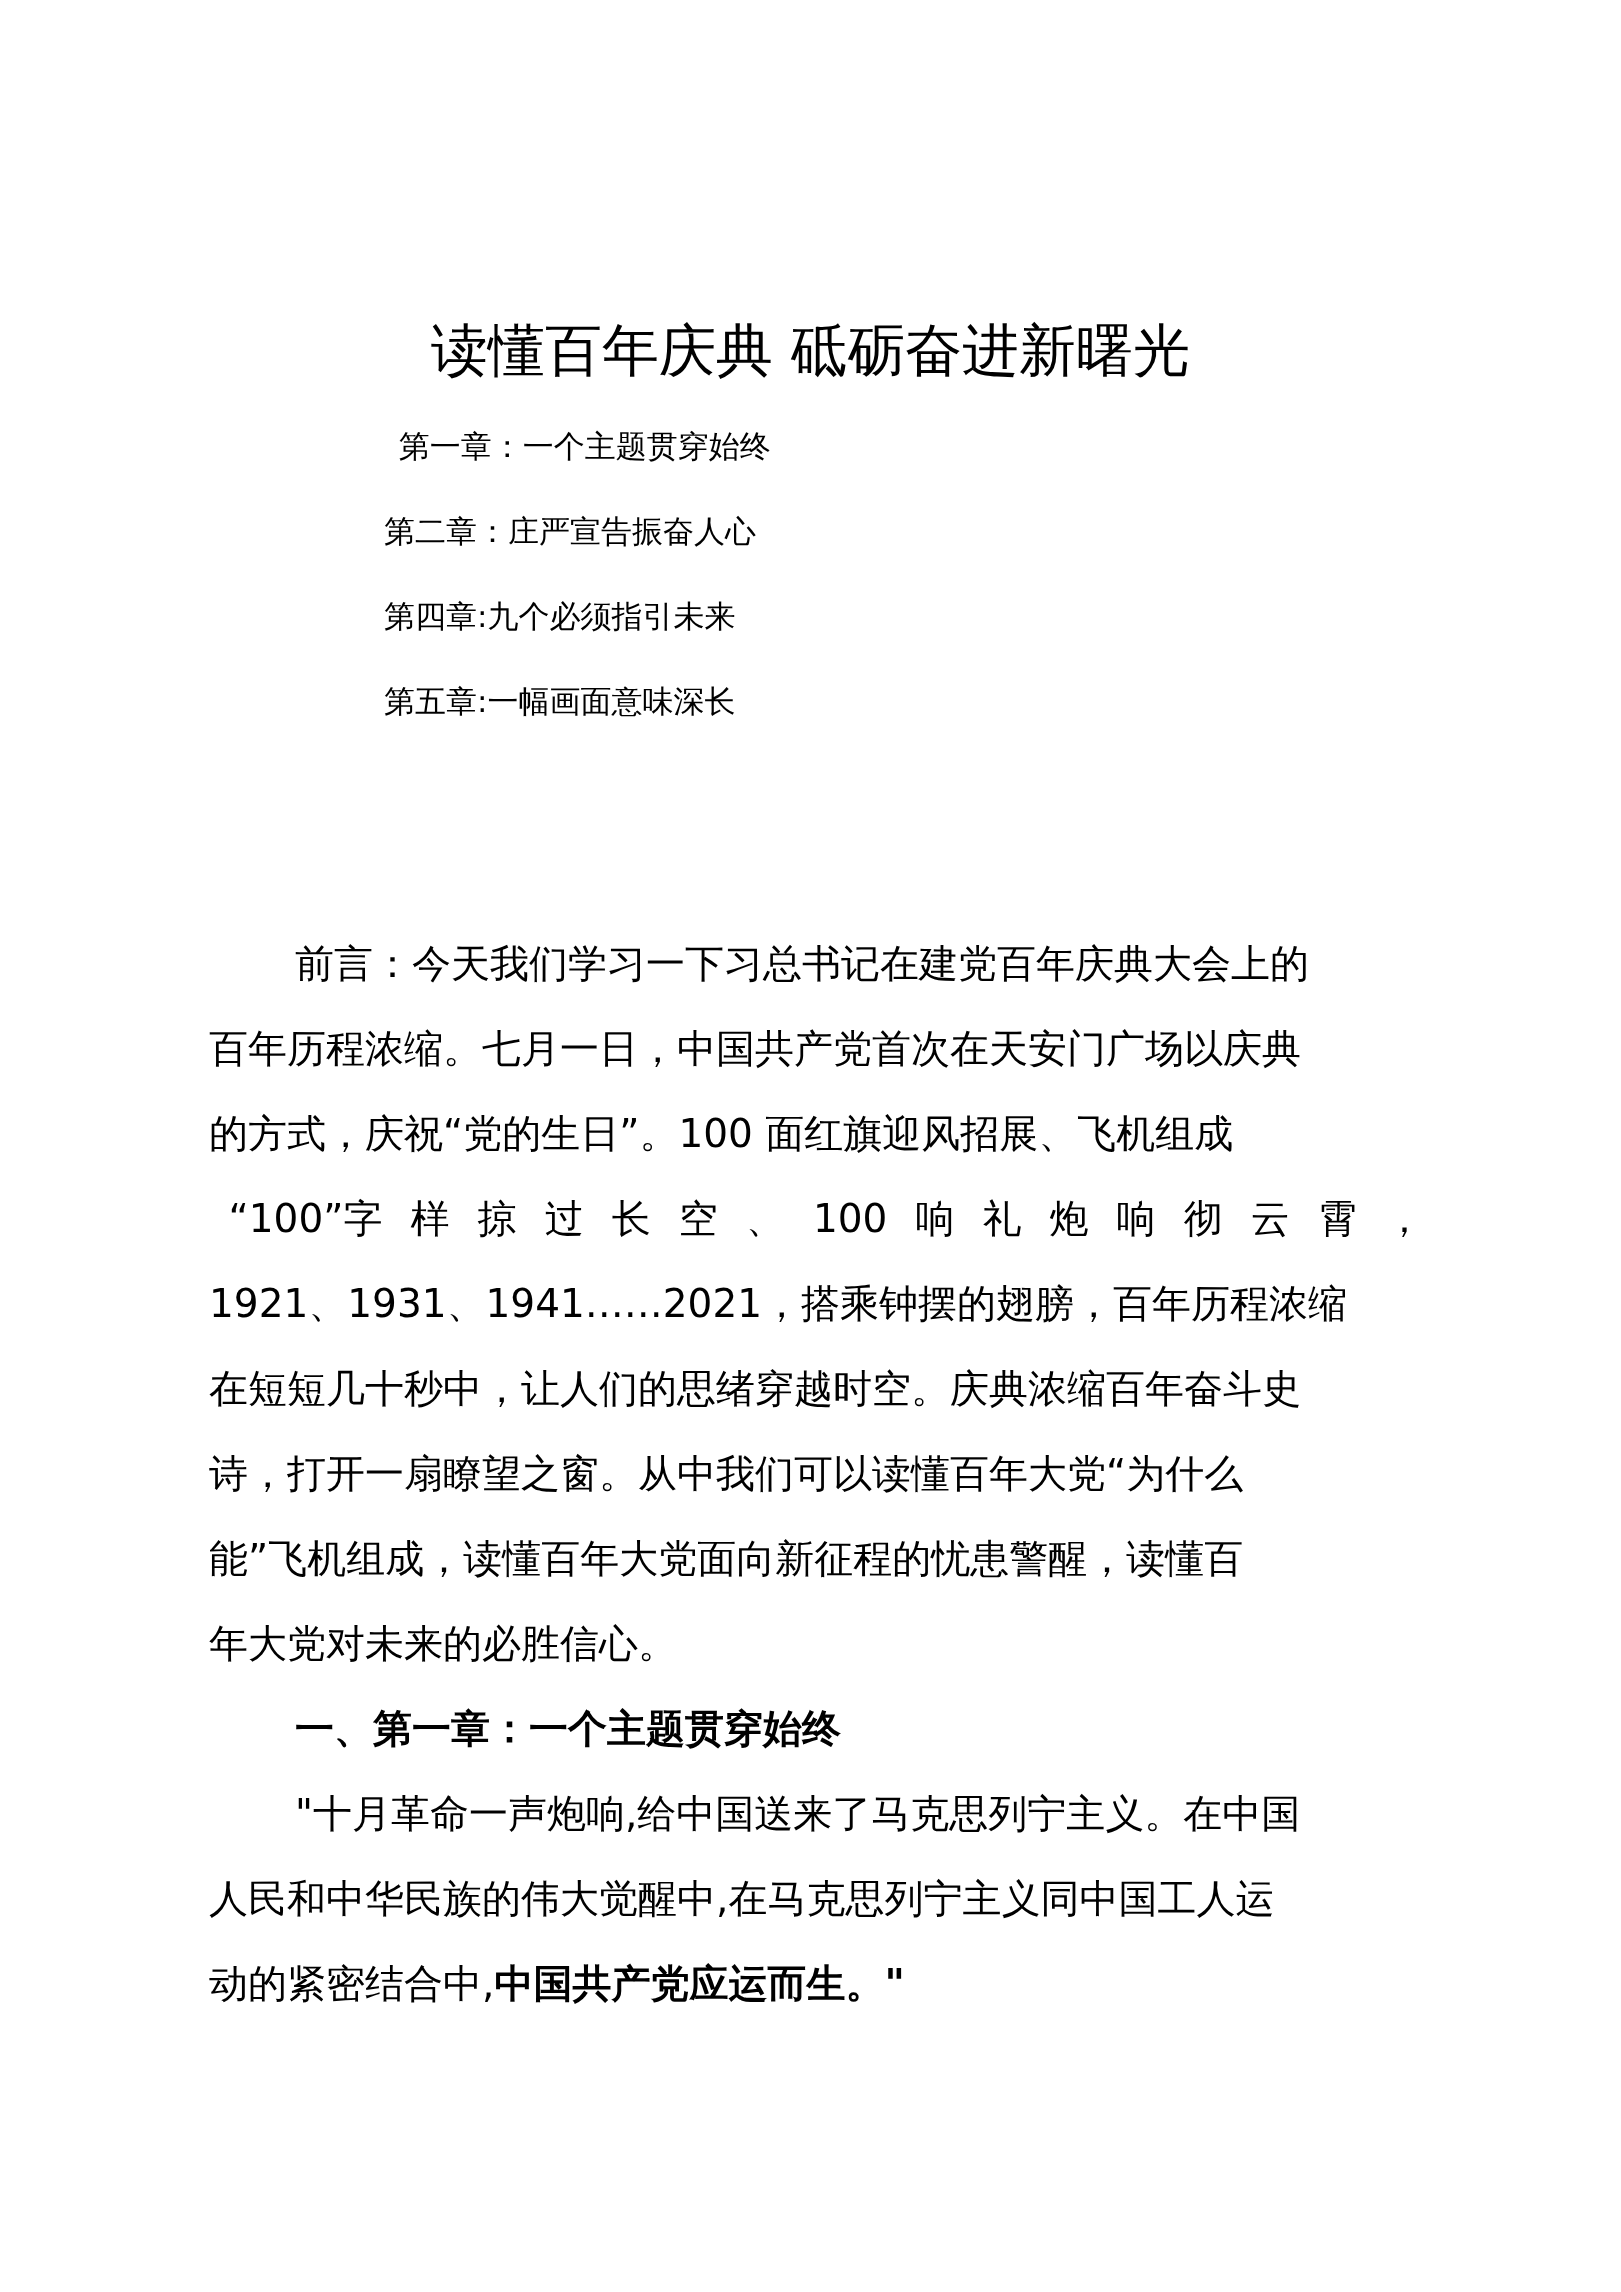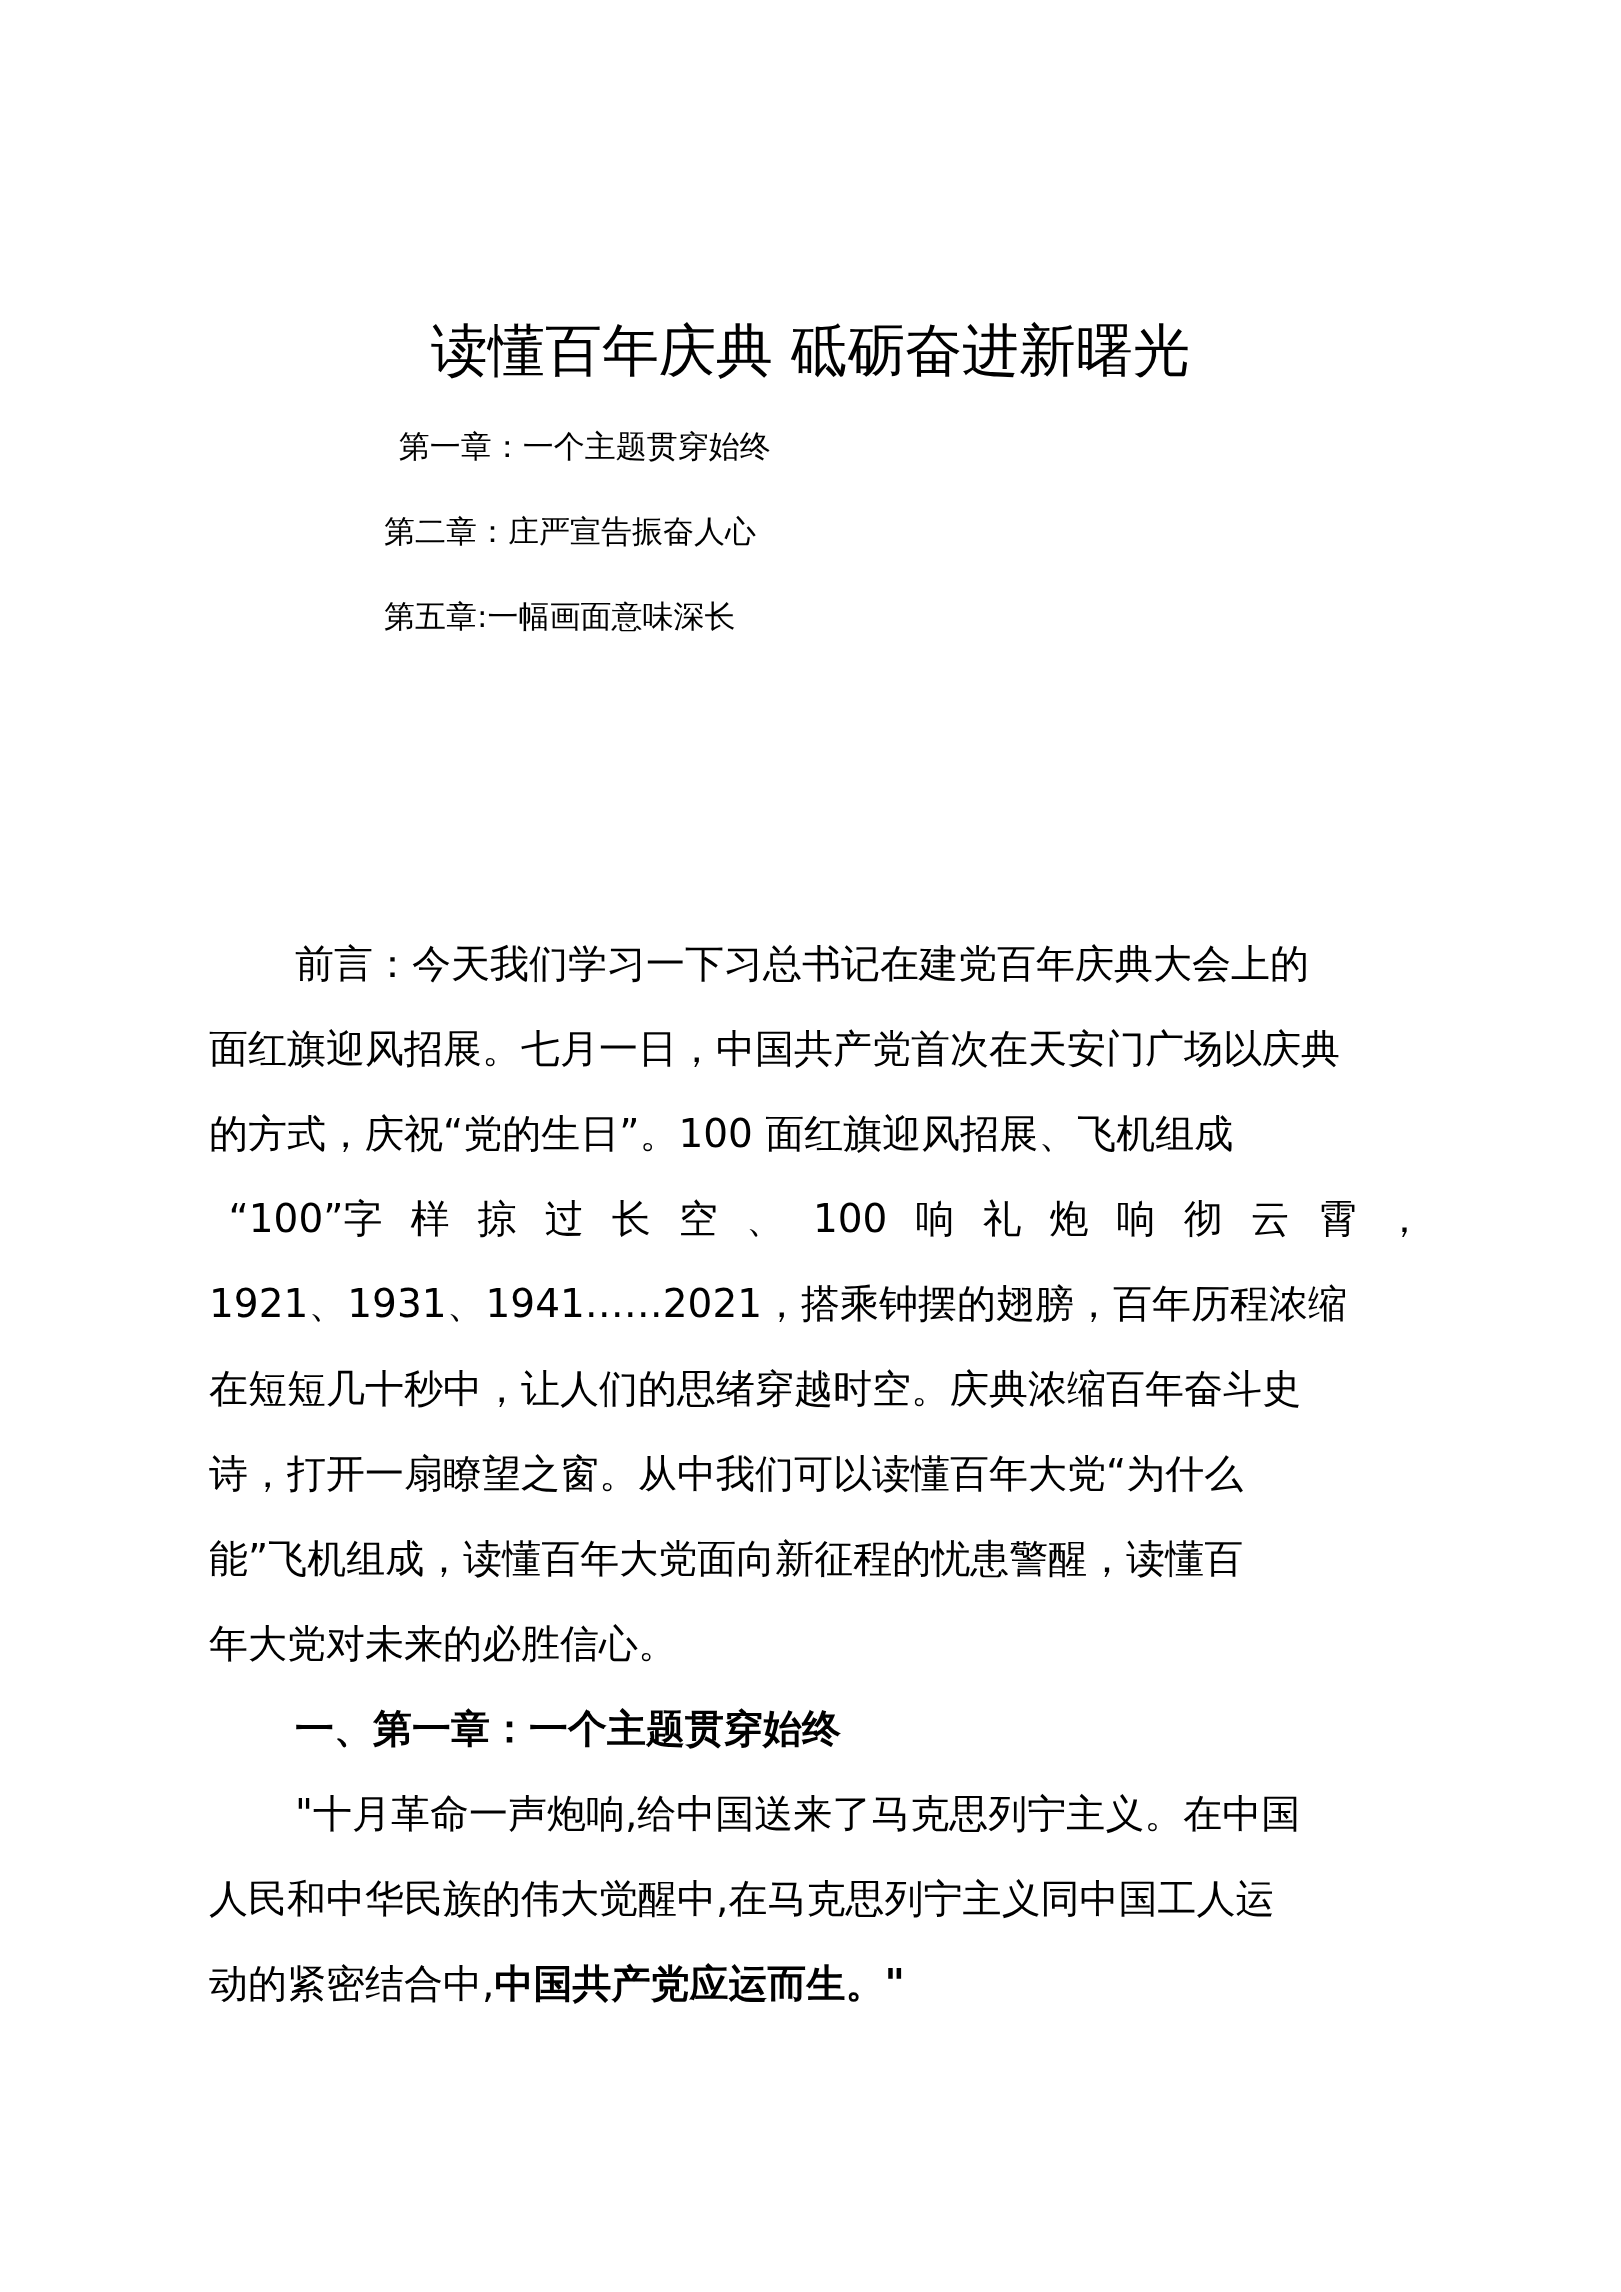--- a/index.html
+++ b/index.html
@@ -21,27 +21,28 @@
 </head>
 <body>
 
 <div class="page">
 
   <div class="title">读懂百年庆典 砥砺奋进新曙光</div>
 
   <div class="toc">
     <div class="toc-item first">第一章：一个主题贯穿始终</div>
     <div class="toc-item">第二章：庄严宣告振奋人心</div>
+    <div class="toc-item">第四章:九个必须指引未来</div>
     <div class="toc-item">第五章:一幅画面意味深长</div>
   </div>
 
   <div class="body">
     <div class="para">
       <span class="line spread" style="padding-left:86px;">前言：今天我们学习一下习总书记在建党百年庆典大会上的</span>
-      <span class="line spread">面红旗迎风招展。七月一日，中国共产党首次在天安门广场以庆典</span>
+      <span class="line spread">百年历程浓缩。七月一日，中国共产党首次在天安门广场以庆典</span>
       <span class="line spread">的方式，庆祝“党的生日”。100 面红旗迎风招展、飞机组成</span>
       <span class="line spread" style="padding-left:19.6px;">
         <span>“100”字</span>
         <span>样</span>
         <span>掠</span>
         <span>过</span>
         <span>长</span>
         <span>空</span>
         <span>、</span>
         <span>100</span>

